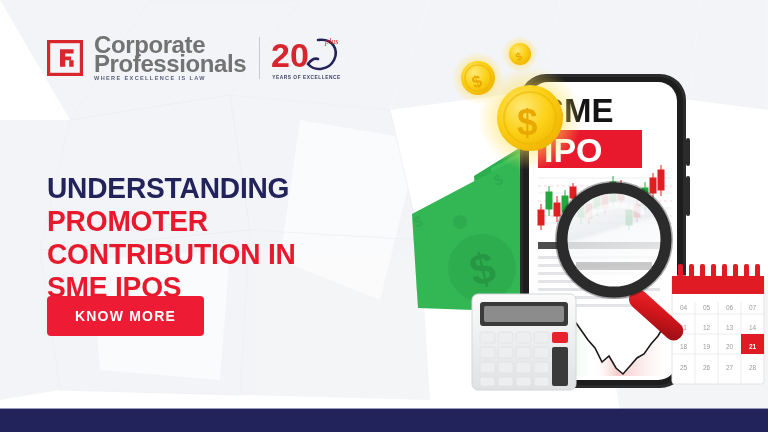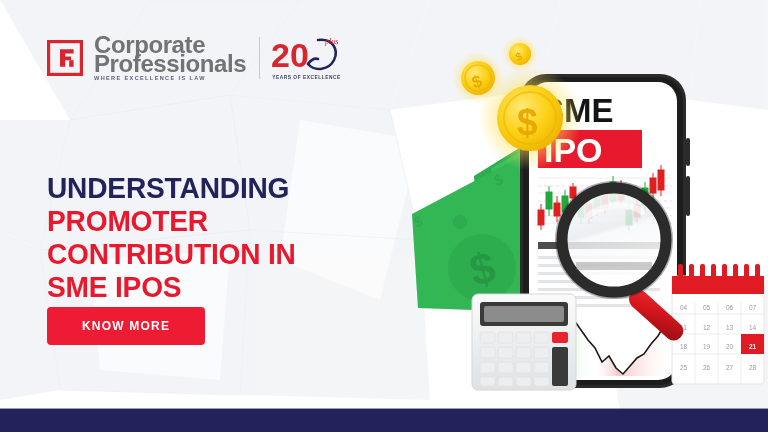--- a/index.html
+++ b/index.html
@@ -70,25 +70,25 @@
     font-size:29px; line-height:33px; font-weight:bold;
     letter-spacing:-0.2px; white-space:nowrap;
     font-family:"Liberation Sans", sans-serif;
     transform:scaleX(0.97); transform-origin:left center;
   }
   .hl-navy { color:#23235c; }
   .hl-red  { color:#e8192c; }
 
   
   .cta {
-    position:absolute; left:47px; top:307px; z-index:20;
+    position:absolute; left:47px; top:296px; z-index:20;
     background:#ed1b34; color:#ffffff;
     border:none; border-radius:4px;
-    padding:12px 35px;
-    font-size:12px; font-weight:bold; letter-spacing:1.2px;
+    padding:12px 28px;
+    font-size:14px; font-weight:bold; letter-spacing:1.2px;
     font-family:"Liberation Sans", sans-serif;
     cursor:pointer;
   }
 
   
   .artwork {
     position:absolute; left:390px; top:18px;
     width:378px; height:392px; z-index:10;
   }
   .artwork svg { display:block; }

